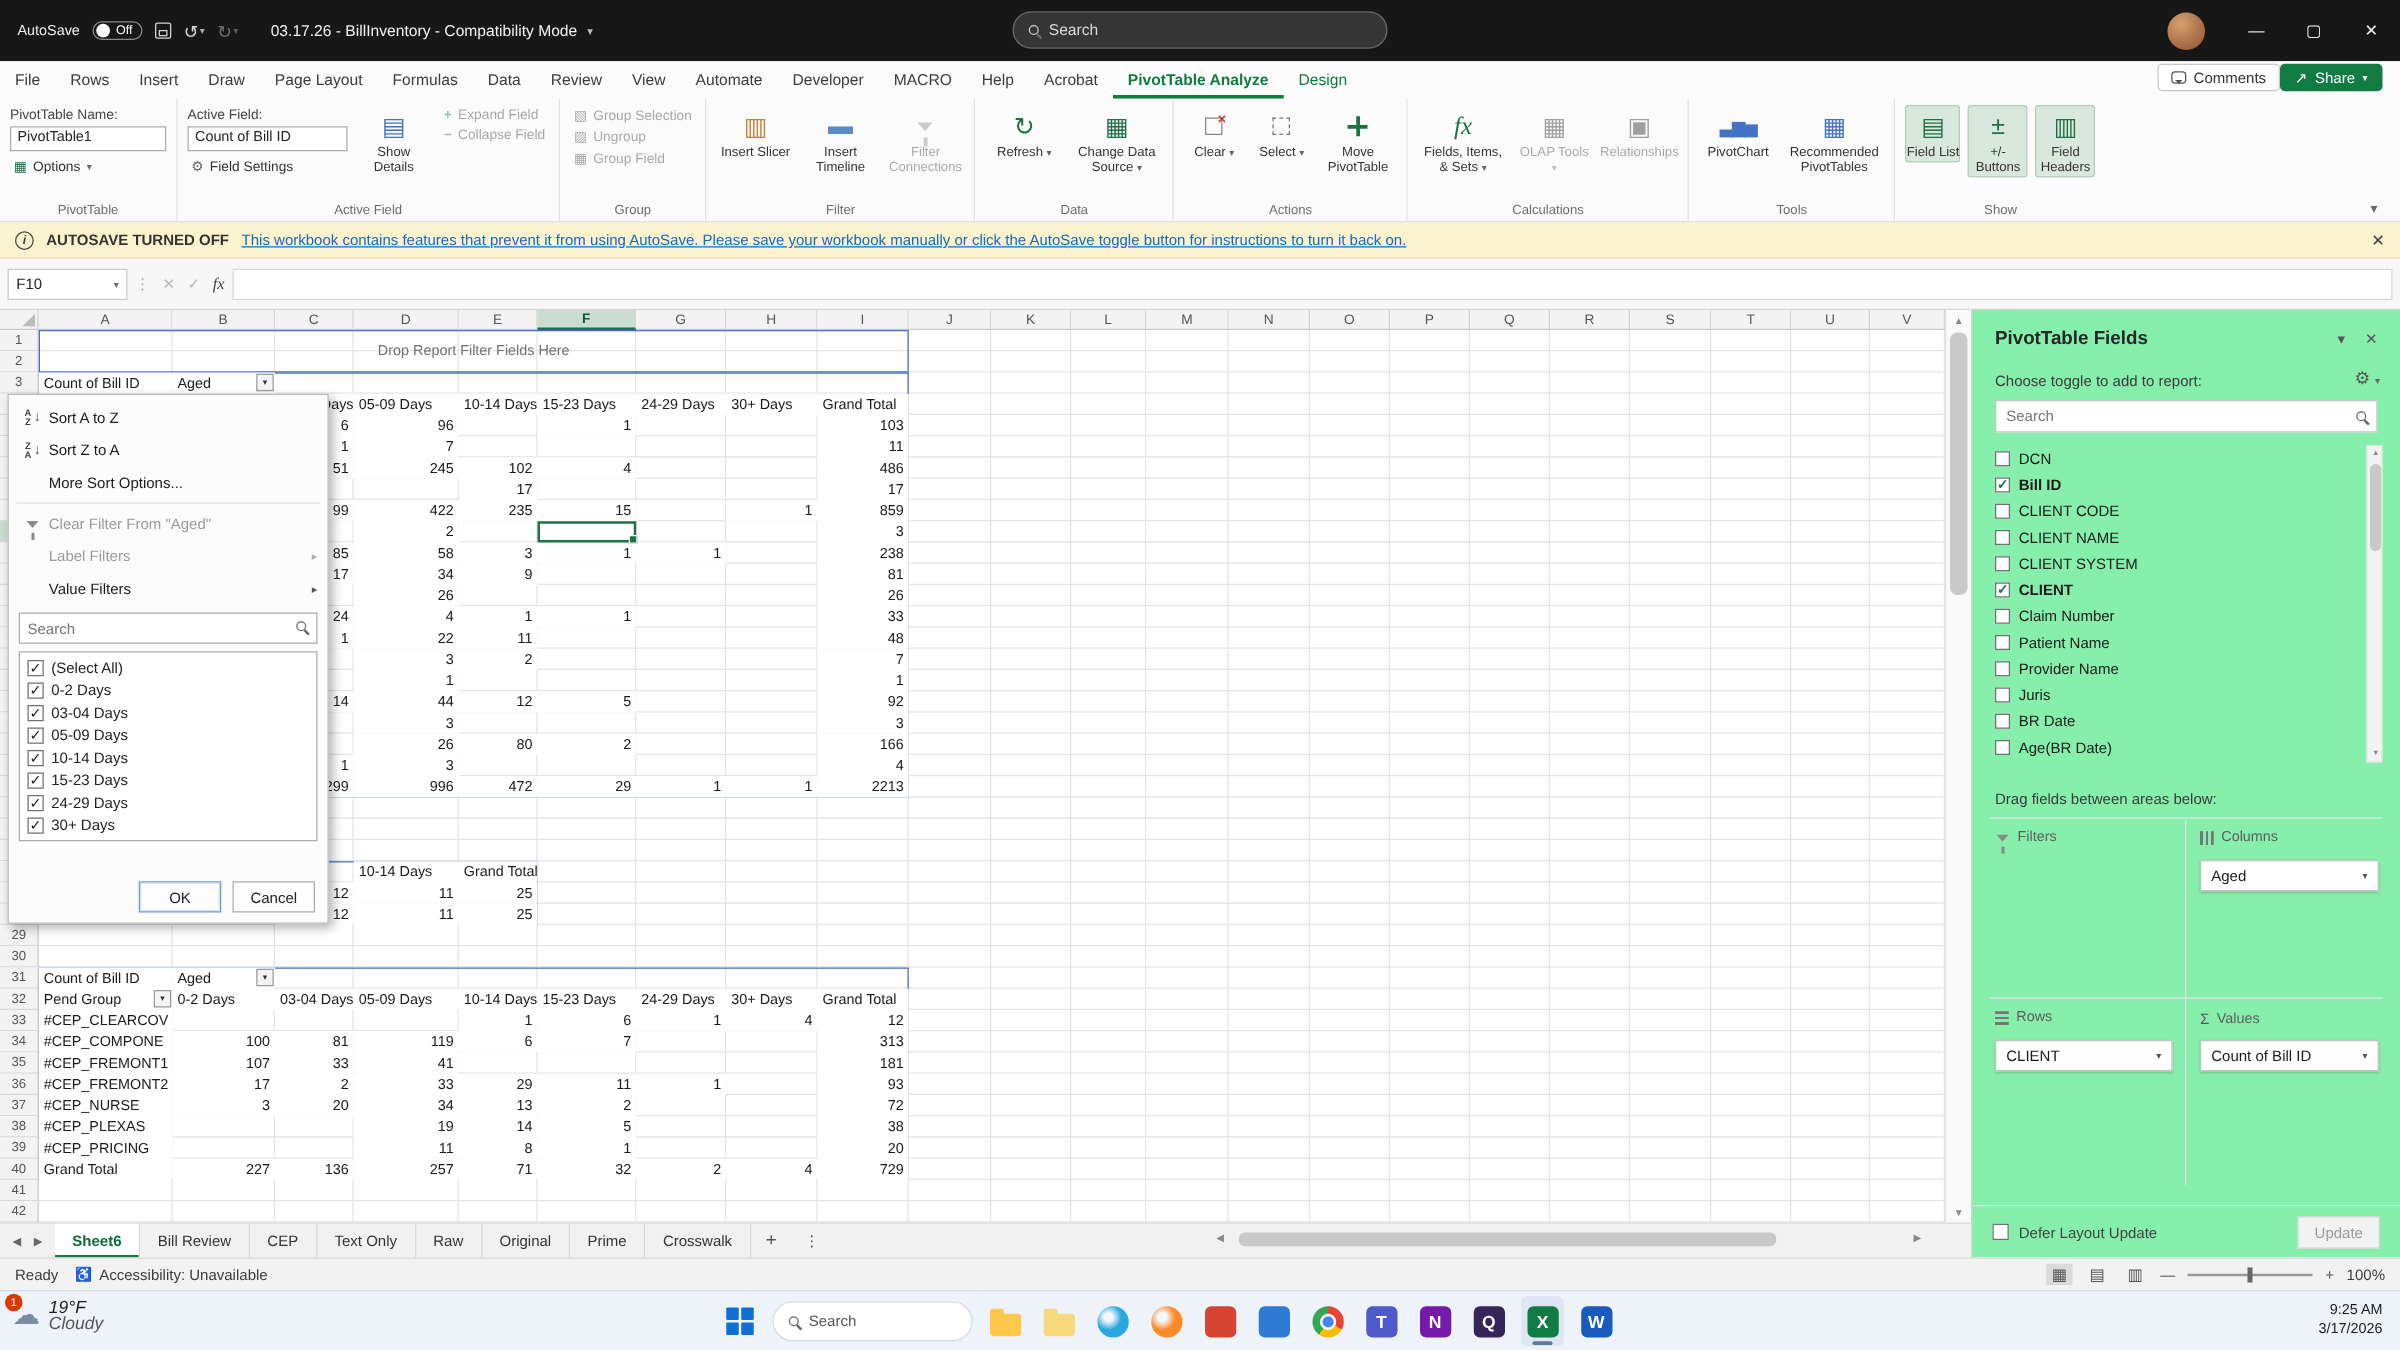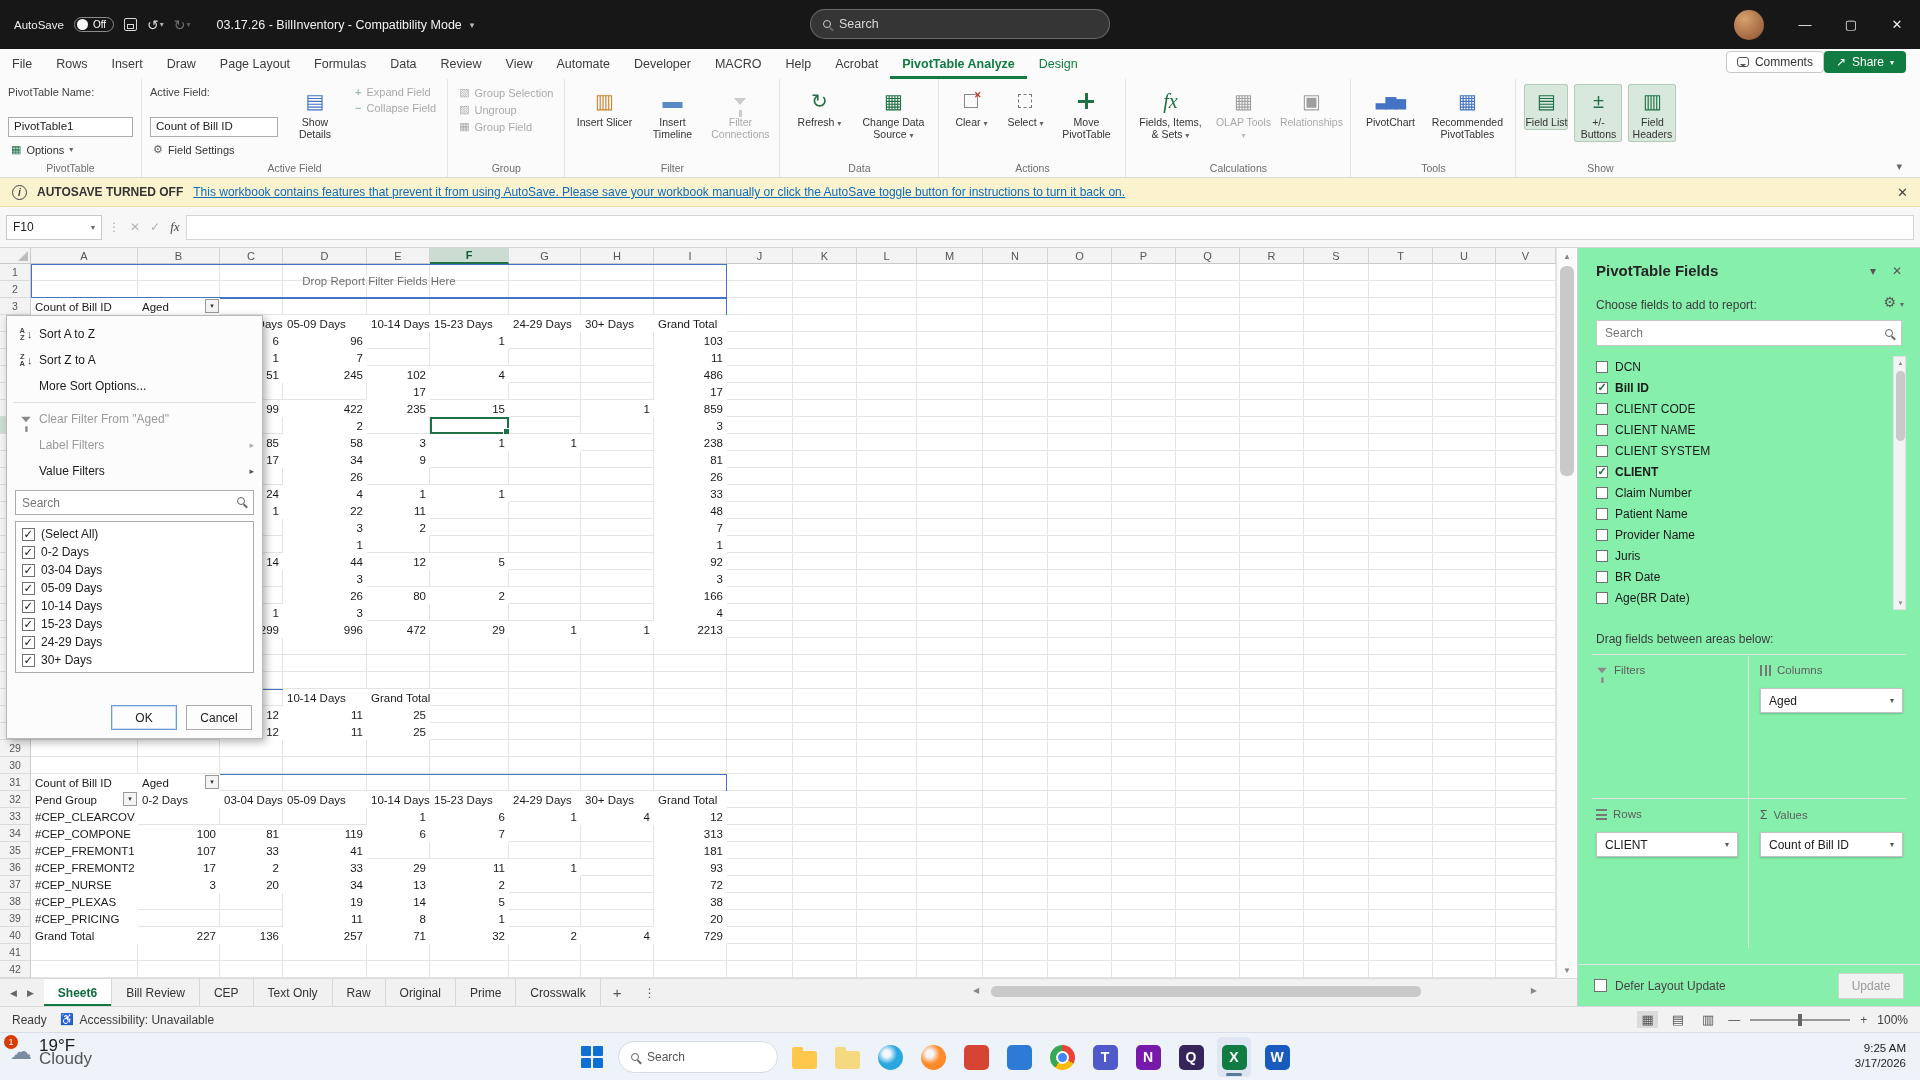--- a/index.html
+++ b/index.html
@@ -34,21 +34,21 @@
   .bubble { width:12px; height:10px; border:1.3px solid #555; border-radius:3px; position:relative; }
   .bubble::after { content:""; position:absolute; left:2px; bottom:-4px; border:3px solid transparent; border-top-color:#555; }
   .share-btn { display:flex; align-items:center; gap:6px; background:#107C41; color:#fff; border-radius:4px; padding:4px 12px; font-size:12px; }
   .share-btn .car { font-size:8px; }
 
   
   .ribbon { position:absolute; top:79px; left:0; right:0; height:99px; background:#FBFBFB; border-bottom:1px solid #D9D9D9; display:flex; }
   .rgroup { position:relative; display:flex; flex-direction:column; padding:5px 8px 18px; border-right:1px solid #E4E4E4; }
   .rg-label { position:absolute; bottom:3px; left:0; right:0; text-align:center; font-size:10.5px; color:#6d6d6d; white-space:nowrap; }
   .rg-row { display:flex; gap:6px; align-items:flex-start; }
-  .rlbl { font-size:11px; color:#444; margin:2px 0 19px; white-space:nowrap; }
+  .rlbl { font-size:11px; color:#444; margin:2px 0 3px; white-space:nowrap; }
   .rinput { background:#fff; border:1px solid #ABABAB; height:20px; font-size:11.5px; padding:2px 5px; margin-bottom:4px; white-space:nowrap; overflow:hidden; }
   .rsml { display:flex; align-items:center; gap:5px; font-size:11px; color:#333; padding:2px 3px; border-radius:2px; white-space:nowrap; }
   .rsml .car { font-size:8px; color:#666; }
   .rbig { width:62px; display:flex; flex-direction:column; align-items:center; padding:2px 1px; border-radius:3px; }
   .rbig .bigic { height:30px; display:flex; align-items:center; justify-content:center; font-size:20px; }
   .biglbl { font-size:10.5px; line-height:12px; text-align:center; color:#333; }
   .biglbl .car { font-size:8px; color:#666; }
   .disabled { opacity:.42; }
   .rbig.on { background:#D9E8DC; box-shadow:inset 0 0 0 1px #B3CCBA; }
   .gi { font-style:normal; }
@@ -169,21 +169,21 @@
   .viewic { font-size:13px; color:#555; padding:1px 4px; }
   .viewic.on { background:#DBDBDB; }
   .zoomtrack { width:100px; height:2px; background:#999; position:relative; }
   .zoomthumb { position:absolute; left:48px; top:-5px; width:4px; height:12px; background:#666; }
 
   
   .taskbar { position:absolute; left:0; top:1032px; width:1920px; height:48px; background:#EEF3FA; border-top:1px solid #D8DEE8; }
   .weather { position:absolute; left:10px; top:6px; display:flex; align-items:center; gap:7px; color:#1b1b1b; }
   .cloud { font-size:22px; color:#7A8CA0; position:relative; }
   .badge { position:absolute; left:-6px; top:-4px; width:14px; height:14px; border-radius:50%; background:#D83B01; color:#fff; font-size:9px; display:flex; align-items:center; justify-content:center; }
-  .wtxt { font-size:17px; line-height:13px; }
+  .wtxt { font-size:14px; line-height:13px;font-style:italic; }
   .tstrip { position:absolute; left:575px; top:0; height:48px; display:flex; align-items:center; gap:9px; }
   .ticon { width:34px; height:40px; display:flex; align-items:center; justify-content:center; border-radius:5px; position:relative; }
   .ticon.active { background:#DDE6F2; }
   .ticon.active::after { content:""; position:absolute; bottom:1px; left:9px; width:16px; height:3px; border-radius:2px; background:#5A7A9A; }
   .tstart { display:grid; grid-template-columns:10px 10px; grid-gap:2px; }
   .tstart span { width:10px; height:10px; background:#0E6FD4; border-radius:1px; }
   .tile { width:25px; height:25px; border-radius:5px; color:#fff; font-weight:700; font-size:14px; display:flex; align-items:center; justify-content:center; }
   .tcirc { width:25px; height:25px; border-radius:50%; }
   .tchrome { width:25px; height:25px; border-radius:50%; background:conic-gradient(#EA4335 0 33%, #FBBC05 33% 60%, #34A853 60% 100%); position:relative; }
   .tchrome::after { content:""; position:absolute; inset:6px; border-radius:50%; background:#4285F4; border:2.5px solid #fff; }
@@ -742,21 +742,21 @@
   <div class="vscroll">
     <span class="vsa" style="top:0;">▲</span>
     <div class="vthumb" style="top:18px; height:210px;"></div>
     <span class="vsa" style="bottom:0;">▼</span>
   </div>
 
   <div class="pane">
     <div class="pane-title">PivotTable Fields</div>
     <span class="pane-ico" style="right:44px;">▾</span>
     <span class="pane-ico" style="right:18px;">✕</span>
-    <div class="pane-choose">Choose fields to add to report:</div>
+    <div class="pane-choose">Choose toggle to add to report:</div>
     <span class="gear">⚙ <span style="font-size:8px;color:#666;">▾</span></span>
     <div class="psearch">
         <span>Search</span>
         <span class="mag"></span>
       </div>
     <div class="flist">
         <div class="frow">
           <div class="cb"></div>
           <div>DCN</div>
         </div>

